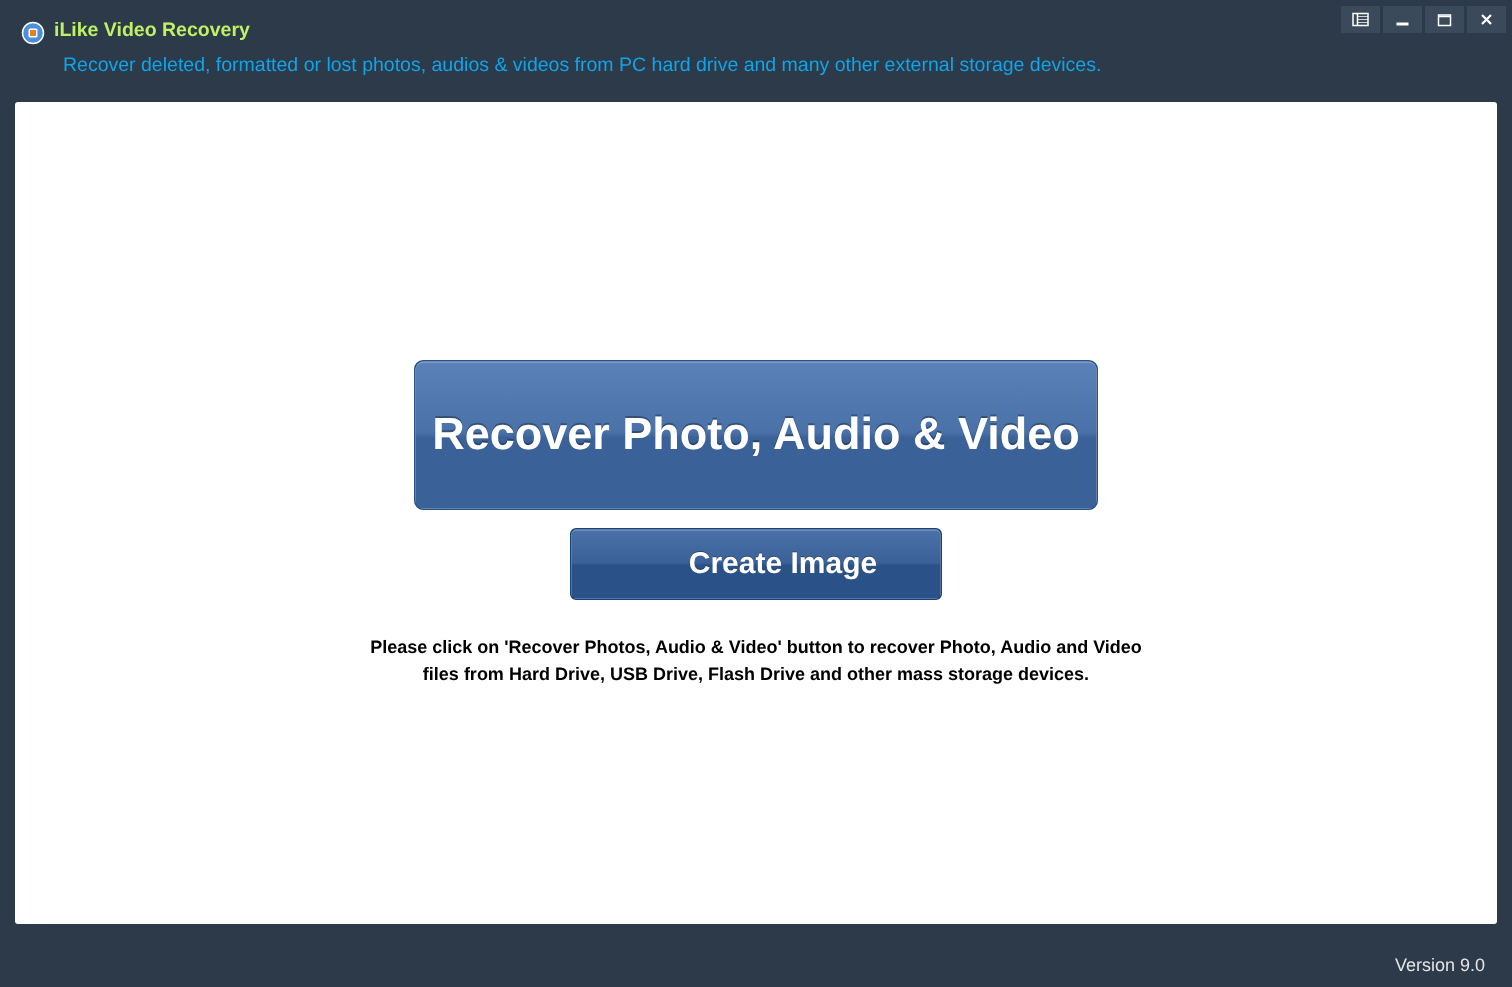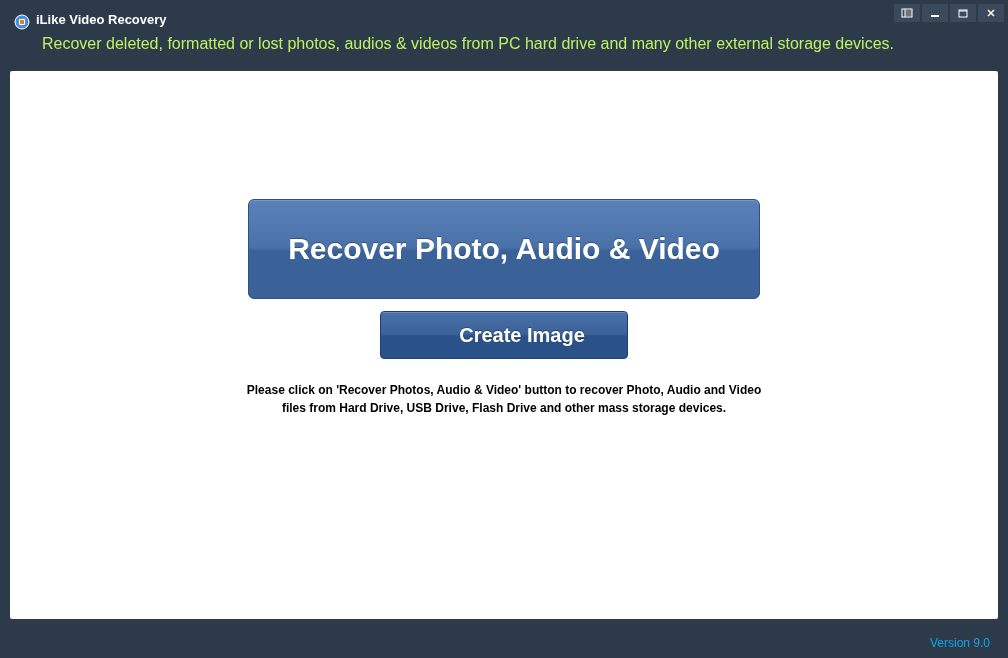--- a/index.html
+++ b/index.html
@@ -26,25 +26,25 @@
       position: absolute;
       left: 14px;
       top: 14px;
       width: 16px;
       height: 16px;
     }
     .app-title {
       font-size: 13px;
       font-weight: bold;
       margin-bottom: 8px;
-      color: #ffffff;
+      color: #bef264;
     }
     .app-subtitle {
-      font-size: 16px;
-      color: #bef264;
+      font-size: 13px;
+      color: #0ea5e9;
       margin-left: 6px;
     }
     .window-controls {
       position: absolute;
       top: 4px;
       right: 4px;
       display: flex;
       gap: 0;
     }
     .win-btn {
@@ -65,34 +65,35 @@
       background: #fff;
       height: 548px;
       border-radius: 2px;
       position: relative;
       display: flex;
       flex-direction: column;
       align-items: center;
       padding-top: 128px;
     }
     .btn-primary {
-      width: 512px;
+      width: 456px;
       height: 100px;
       background: linear-gradient(to bottom, #5a82b8 0%, #4a72a8 48%, #3a6298 52%, #3a6298 100%);
       border: 1px solid #2a5288;
       border-radius: 6px;
       color: #fff;
       font-size: 30px;
       font-weight: bold;
       cursor: pointer;
       display: flex;
       align-items: center;
       justify-content: center;
       text-shadow: 0 -1px 0 rgba(0,0,0,0.3);
       box-shadow: inset 0 1px 0 rgba(255,255,255,0.2);
+      margin-top: 44px;
     }
     .btn-secondary {
       width: 248px;
       height: 48px;
       background: linear-gradient(to bottom, #4a72a8 0%, #3a6298 48%, #2a5288 52%, #2a5288 100%);
       border: 1px solid #1a4278;
       border-radius: 4px;
       color: #fff;
       font-size: 20px;
       font-weight: bold;
@@ -111,21 +112,21 @@
       font-weight: bold;
       color: #000;
       margin-top: 22px;
       line-height: 1.5;
       text-align: center;
     }
     .footer {
       position: absolute;
       bottom: 8px;
       right: 18px;
-      color: #0ea5e9;
+      color: #e5e5e5;
       font-size: 12px;
     }
   </style>
 </head>
 <body>
 
 <div class="window">
   <div class="header">
     <div class="app-icon">
       <svg width="16" height="16" viewBox="0 0 16 16">

